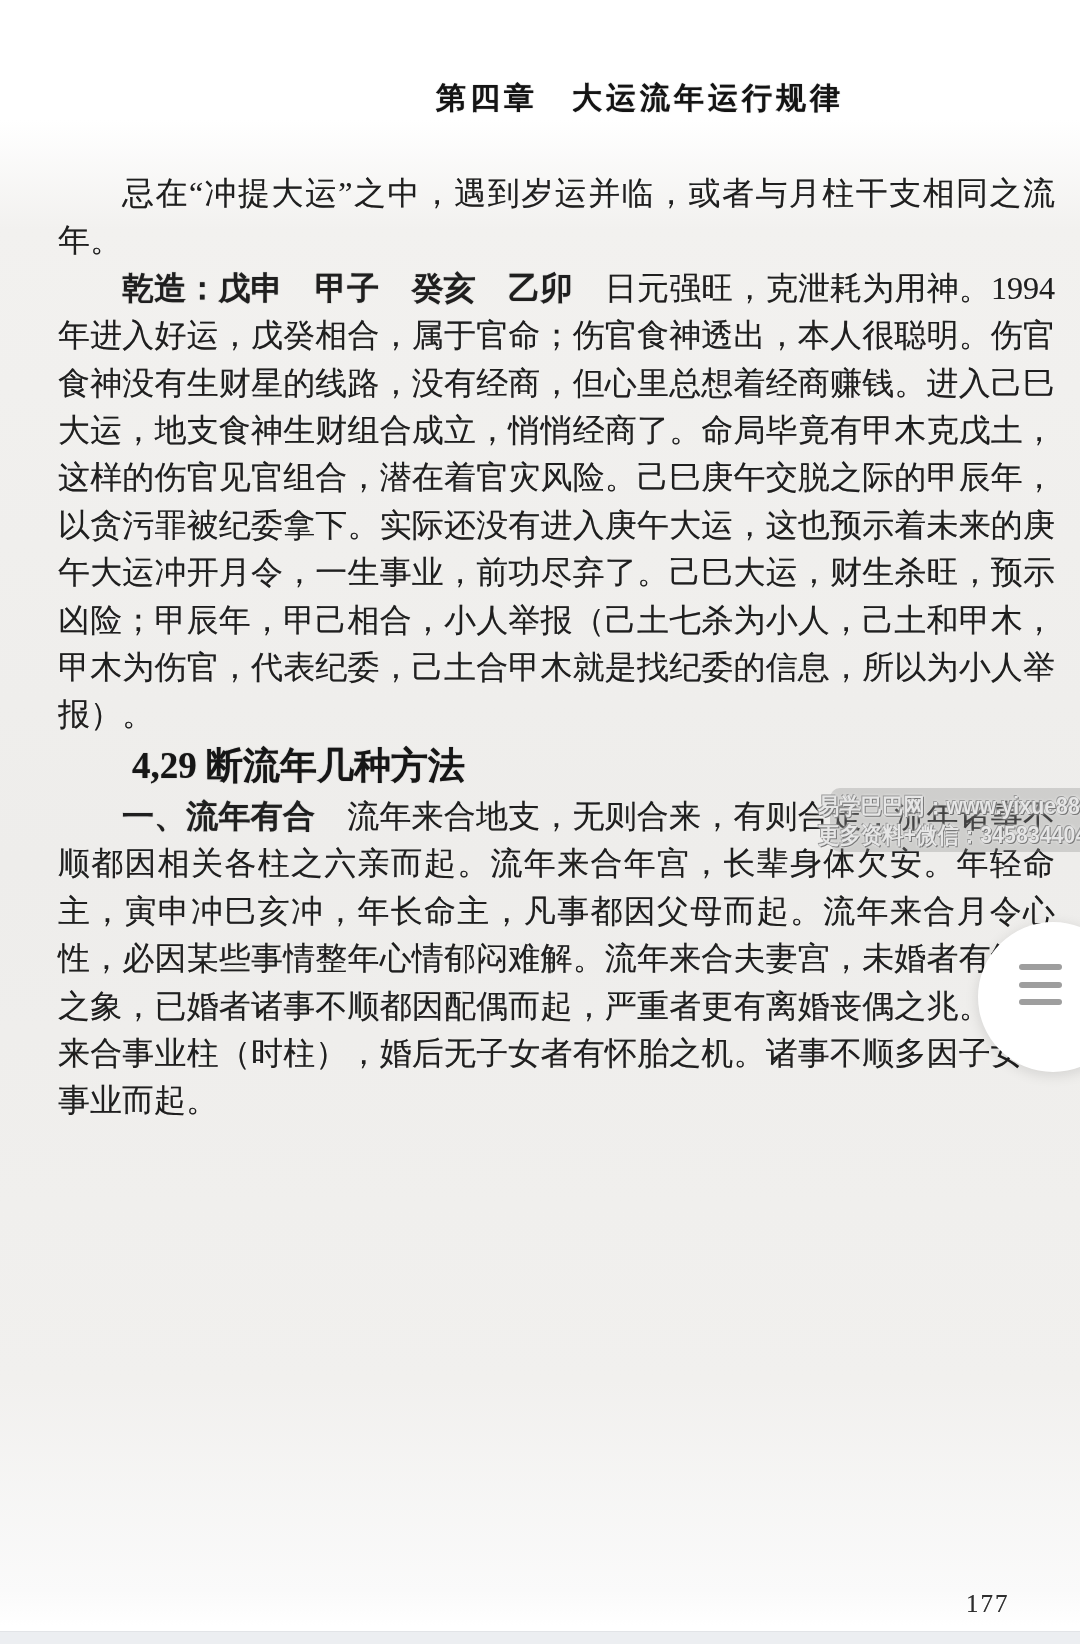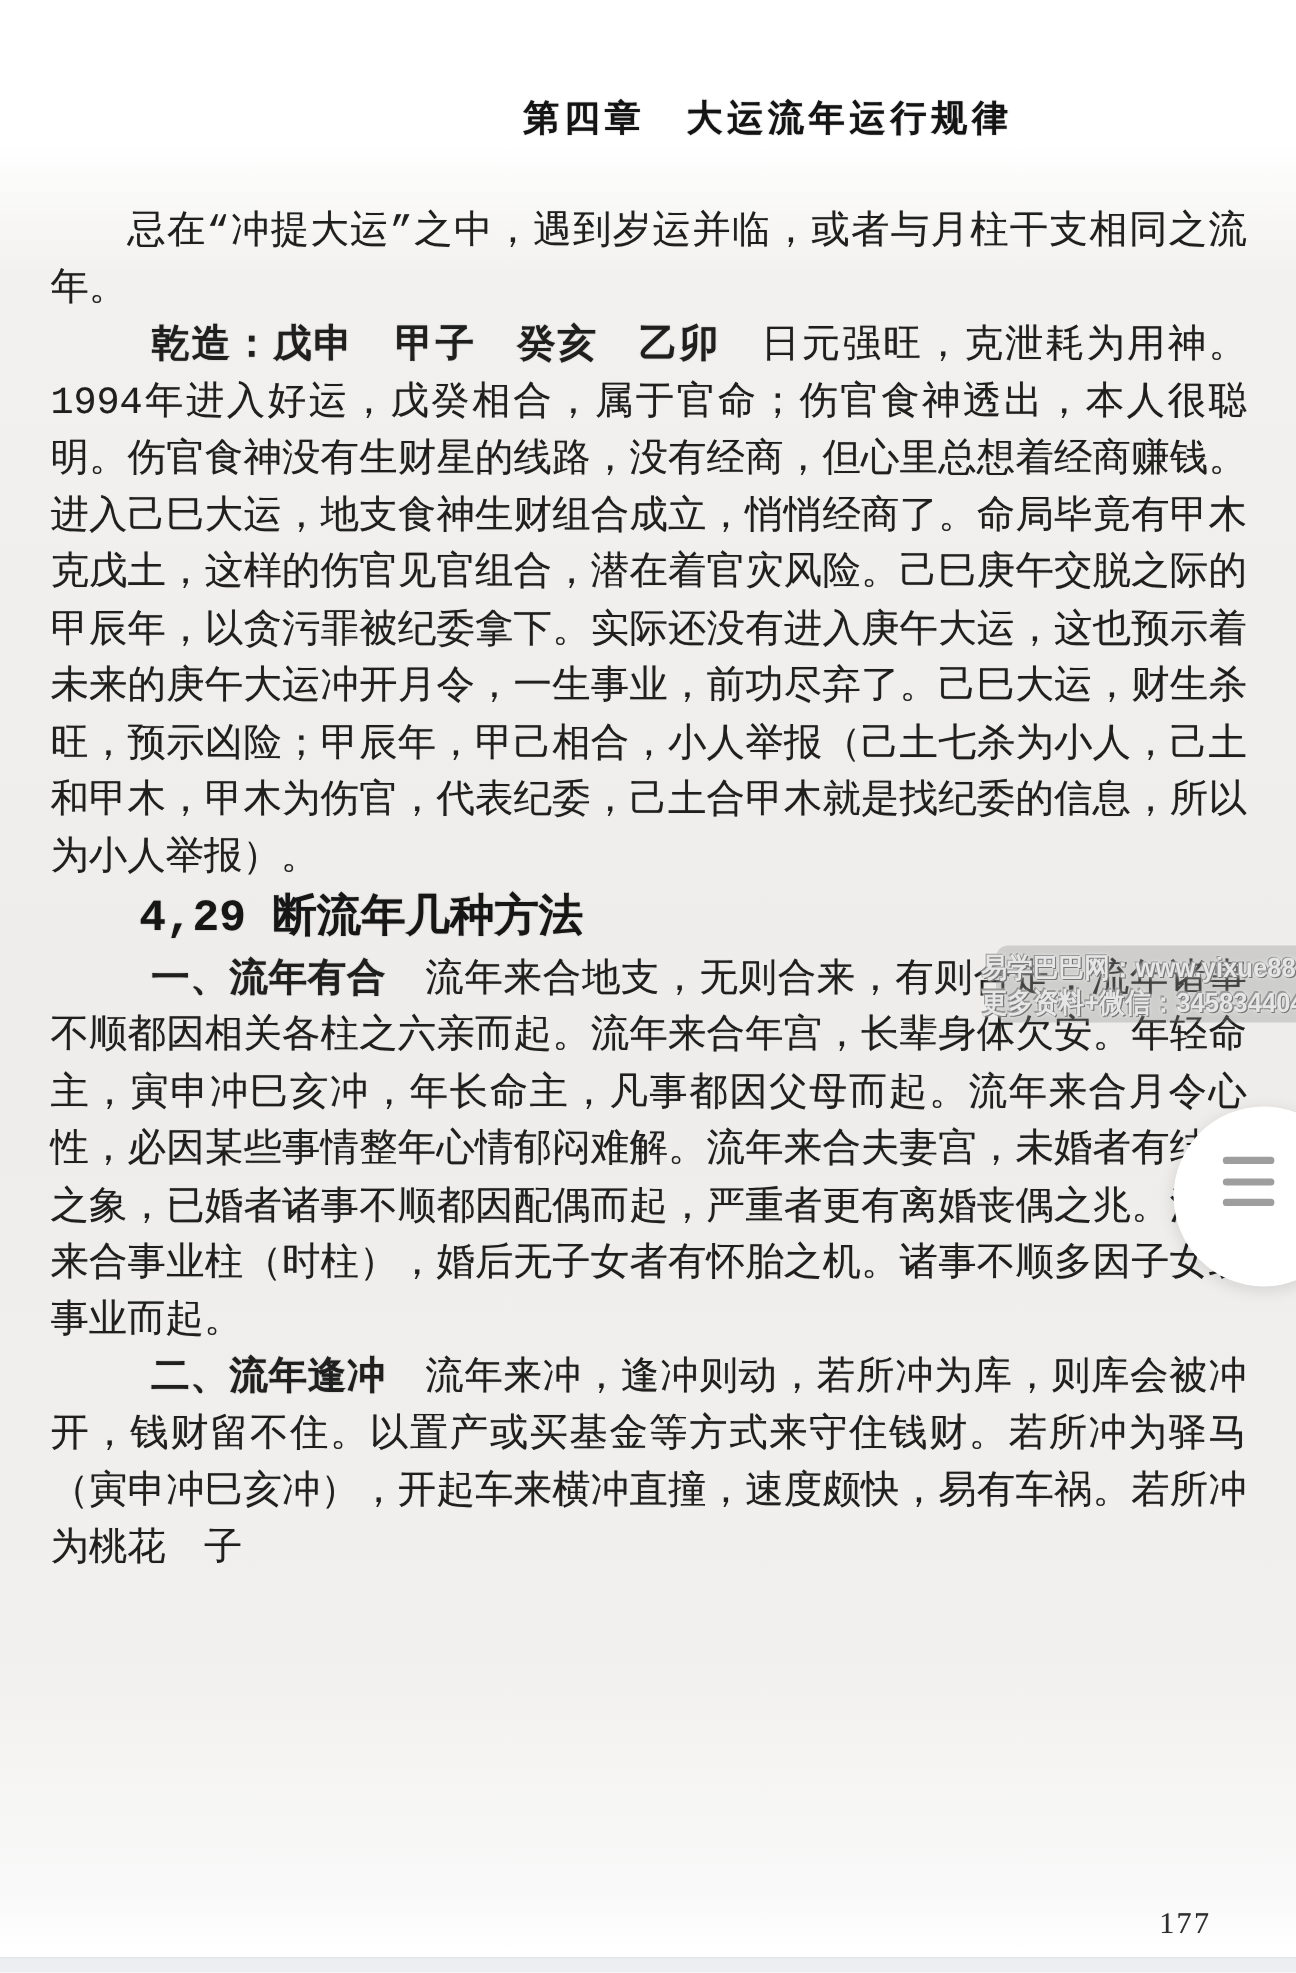--- a/index.html
+++ b/index.html
@@ -15,29 +15,28 @@
     font-family:"Liberation Serif","DejaVu Serif",serif;
     color:#222;
   }
   .chapter-title{
     position:absolute;left:436px;top:78px;
     font-size:30px;font-weight:900;letter-spacing:4px;
     color:#141414;white-space:nowrap;
     text-shadow:0 0 1px rgba(0,0,0,.55);
   }
   .body-text{
-    position:absolute;left:42px;top:170px;width:997px;
+    position:absolute;left:58px;top:170px;width:997px;
     font-size:32px;line-height:47.4px;
     text-align:justify;text-justify:inter-ideograph;
     color:#1f1f1f;
     text-shadow:0 0 .6px rgba(45,45,45,.45);
-    font-family:Liberation Mono, monospace;
   }
   .body-text p{margin:0;text-indent:2em;}
-  .lead{font-weight:700;text-shadow:0 0 1px rgba(0,0,0,.5);margin-left:20px;}
+  .lead{font-weight:700;text-shadow:0 0 1px rgba(0,0,0,.5);}
   .section-heading{
     margin:30px 0 4px 0;
     font-size:37px;font-weight:800;line-height:54px;
     text-indent:0;color:#161616;
     text-shadow:0 0 1px rgba(0,0,0,.5);
   }
   .watermark-band{
     position:absolute;left:830px;top:788px;width:250px;height:64px;
     background:rgba(140,140,140,0.32);
     border-radius:10px 0 0 10px;
@@ -78,21 +77,20 @@
 
   <div class="chapter-title">第四章　大运流年运行规律</div>
 
   <div class="body-text">
     <p><span>忌在“冲提大运”之中，遇到岁运并临，或者与月柱干支相同之流年。</span></p>
     <p><span class="lead">乾造：戊申　甲子　癸亥　乙卯</span><span>　日元强旺，克泄耗为用神。1994年进入好运，戊癸相合，属于官命；伤官食神透出，本人很聪明。伤官食神没有生财星的线路，没有经商，但心里总想着经商赚钱。进入己巳大运，地支食神生财组合成立，悄悄经商了。命局毕竟有甲木克戊土，这样的伤官见官组合，潜在着官灾风险。己巳庚午交脱之际的甲辰年，以贪污罪被纪委拿下。实际还没有进入庚午大运，这也预示着未来的庚午大运冲开月令，一生事业，前功尽弃了。己巳大运，财生杀旺，预示凶险；甲辰年，甲己相合，小人举报（己土七杀为小人，己土和甲木，甲木为伤官，代表纪委，己土合甲木就是找纪委的信息，所以为小人举报）。</span></p>
 
     <p class="section-heading">4,29 断流年几种方法</p>
 
     <p><span class="lead">一、流年有合</span><span>　流年来合地支，无则合来，有则合走，流年诸事不顺都因相关各柱之六亲而起。流年来合年宫，长辈身体欠安。年轻命主，寅申冲巳亥冲，年长命主，凡事都因父母而起。流年来合月令心性，必因某些事情整年心情郁闷难解。流年来合夫妻宫，未婚者有结婚之象，已婚者诸事不顺都因配偶而起，严重者更有离婚丧偶之兆。流年来合事业柱（时柱），婚后无子女者有怀胎之机。诸事不顺多因子女或事业而起。</span></p>
-    <p><span class="lead">二、流年逢冲</span><span>　流年来冲，逢冲则动，若所冲为库，则库会被冲开，钱财留不住。以置产或买基金等方式来守住钱财。若所冲为驿马（寅申冲巳亥冲），开起车来横冲直撞，速度颇快，易有车祸。若所冲为桃花　子</span></p>
   </div>
 
   <div class="watermark-band"></div>
   <div class="watermark">
     <div>易学巴巴网：www.yixue88.cn</div>
     <div>更多资料+微信：3458344044</div>
   </div>
 
   <div class="menu-button">
     <span>

